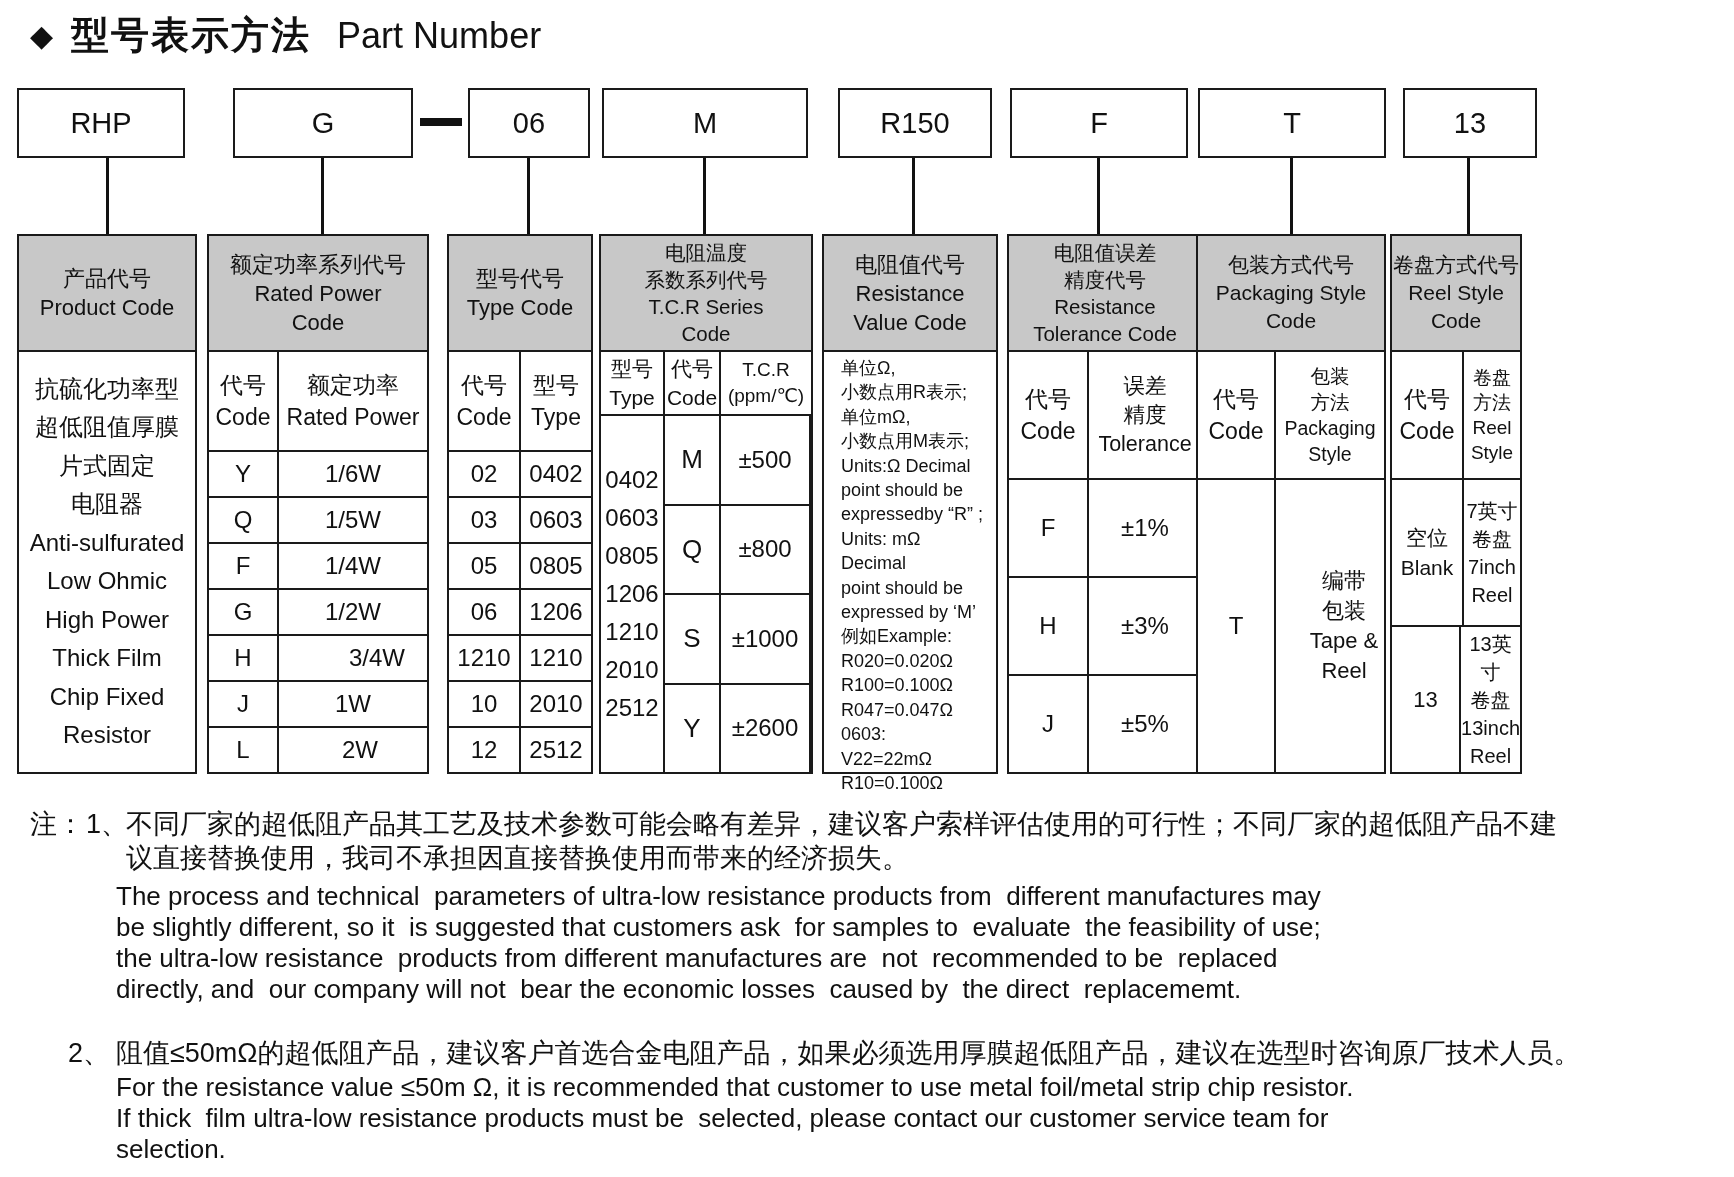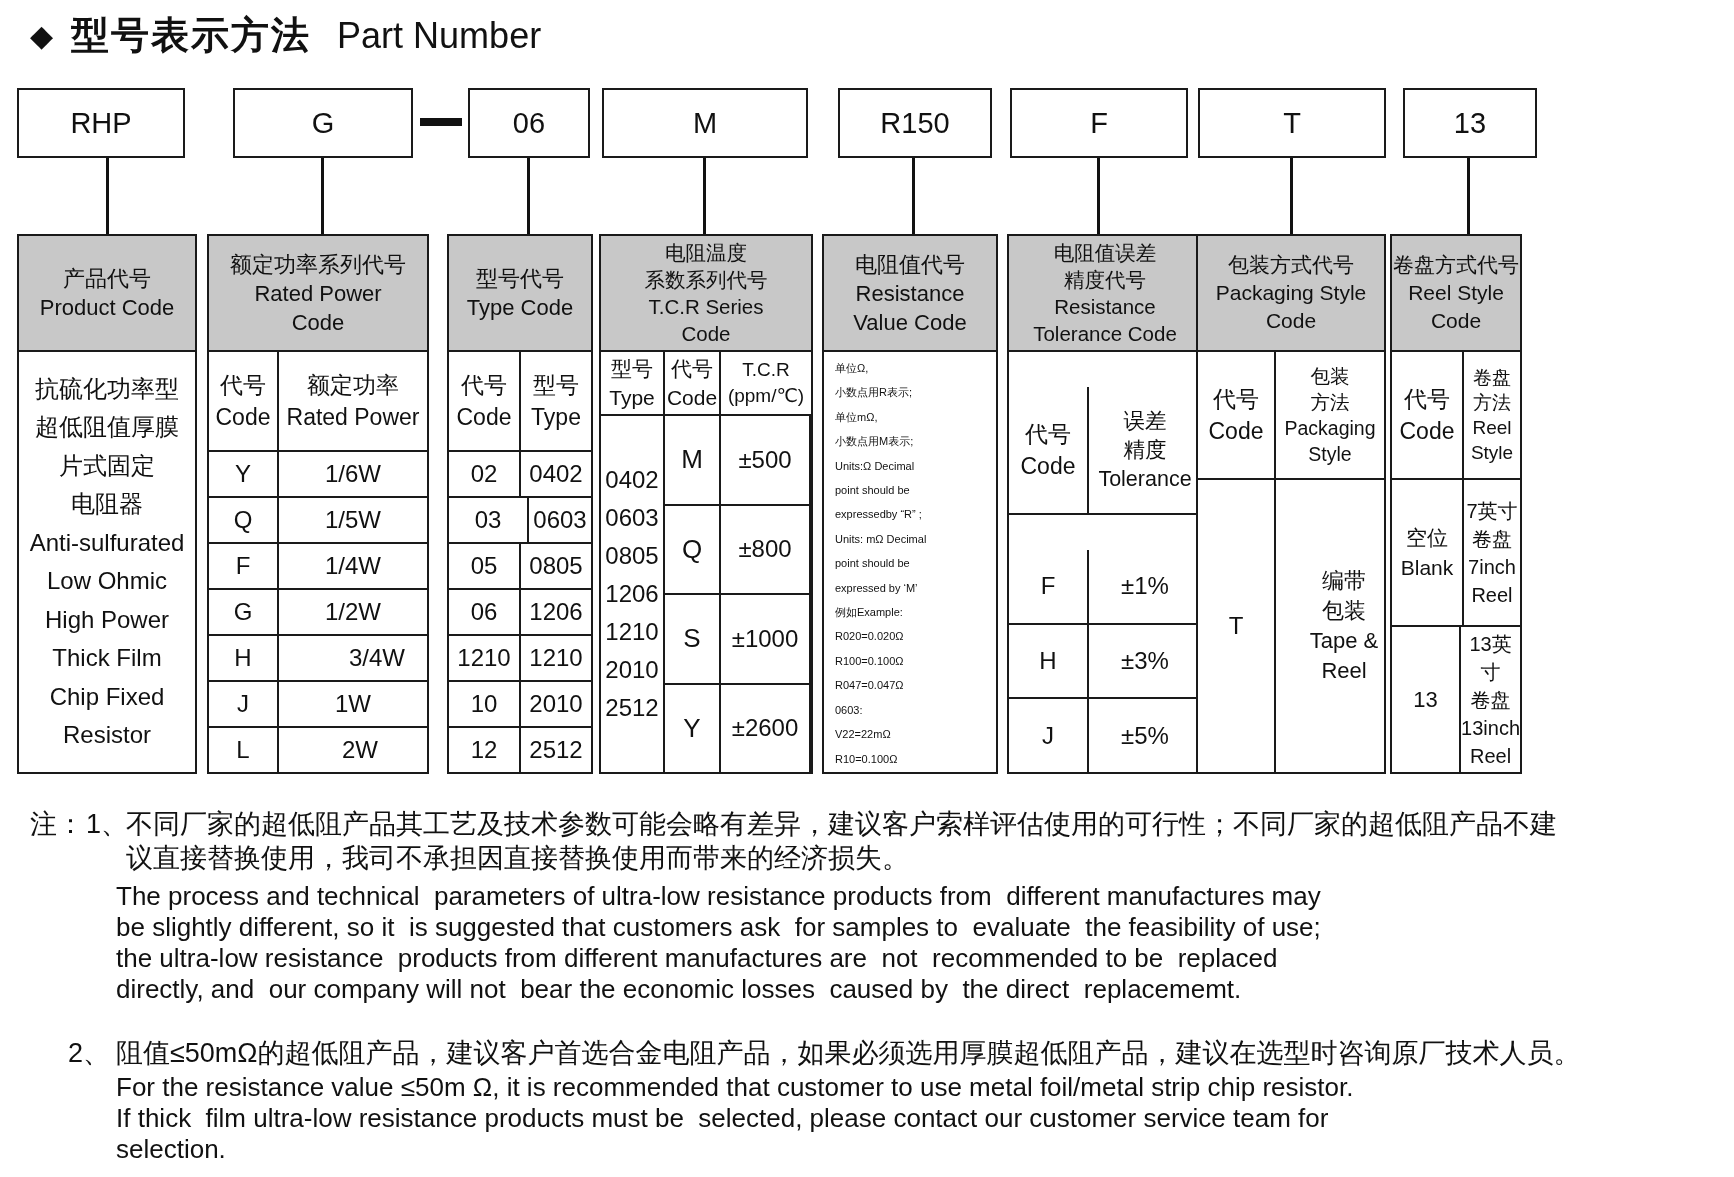--- a/index.html
+++ b/index.html
@@ -50,22 +50,22 @@
   .rows { display:flex; flex-direction:column; flex:1; }
   .rows .trow:last-child { border-bottom:none; }
   .sub-2l { font-size:23px; line-height:32px; }
   .sub-3l { font-size:21.5px; line-height:29px; }
   .val-cell { font-size:24px; }
   .body-lines {
     flex:1; display:flex; align-items:center; justify-content:center;
     text-align:center; font-size:24px; line-height:38.5px;
   }
   .rv-body {
-    flex:1; padding:4px 6px 0 11px;
-    font-size:11px; line-height:24.4px; text-align:left;
+    flex:1; padding:4px 6px 0 17px;
+    font-size:18px; line-height:24.4px; text-align:left;
     white-space:pre-wrap;
   }
   
   .tcr-body { display:flex; flex:1; }
   .tcr-types {
     width:64px; flex:none; border-right:2px solid #1a1a1a;
     display:flex; align-items:center; justify-content:center;
     text-align:center; font-size:24px; line-height:38px;
   }
   .tcr-rows { flex:1; display:flex; flex-direction:column; }
@@ -163,21 +163,21 @@
     <div class="subrow" style="height:100px;">
       <div class="cell sub-2l" style="width:72px;">代号<br>Code</div>
       <div class="cell sub-2l" style="flex:1;">型号<br>Type</div>
     </div>
     <div class="rows">
       <div class="trow">
         <div class="cell val-cell" style="width:72px;">02</div>
         <div class="cell val-cell" style="flex:1;">0402</div>
       </div>
       <div class="trow">
-        <div class="cell val-cell" style="width:80px;">03</div>
+        <div class="cell val-cell" style="width:72px;">03</div>
         <div class="cell val-cell" style="flex:1;">0603</div>
       </div>
       <div class="trow">
         <div class="cell val-cell" style="width:72px;">05</div>
         <div class="cell val-cell" style="flex:1;">0805</div>
       </div>
       <div class="trow">
         <div class="cell val-cell" style="width:72px;">06</div>
         <div class="cell val-cell" style="flex:1;">1206</div>
       </div>
@@ -224,21 +224,21 @@
         </div>
       </div>
     </div>
   </div>
 
   <div class="col" style="left:822px;width:176px;">
     <div class="col-hdr">电阻值代号<br>Resistance<br>Value Code</div>
     <div class="rv-body">单位Ω,<br>小数点用R表示;<br>单位mΩ,<br>小数点用M表示;<br>Units:Ω Decimal<br>point should be<br>expressedby “R” ;<br>Units: mΩ Decimal<br>point should be<br>expressed by ‘M’<br>例如Example:<br>R020=0.020Ω<br>R100=0.100Ω<br>R047=0.047Ω<br>0603:<br>V22=22mΩ<br>R10=0.100Ω</div>
   </div>
 
-  <div class="col" style="left:1007px;width:196px;gap:35px;">
+  <div class="col" style="left:1007px;width:196px;">
     <div class="col-hdr tight">电阻值误差<br>精度代号<br>Resistance<br>Tolerance Code</div>
     <div class="subrow" style="height:128px;">
       <div class="cell sub-2l" style="width:80px;">代号<br>Code</div>
       <div class="cell sub-3l" style="flex:1;">误差<br>精度<br>Tolerance</div>
     </div>
     <div class="rows">
       <div class="trow">
         <div class="cell val-cell" style="width:80px;">F</div>
         <div class="cell val-cell" style="flex:1;">±1%</div>
       </div>

